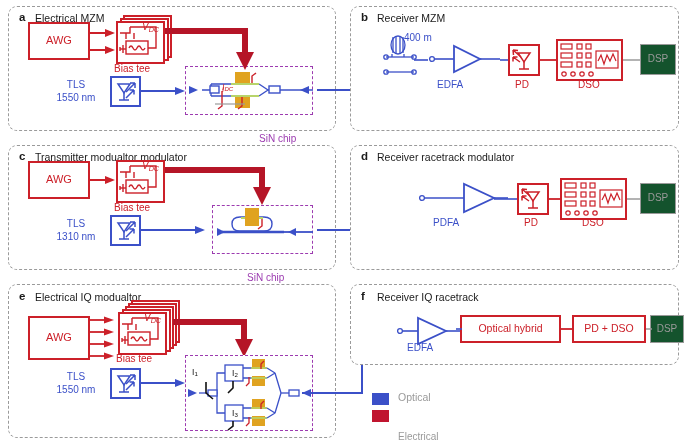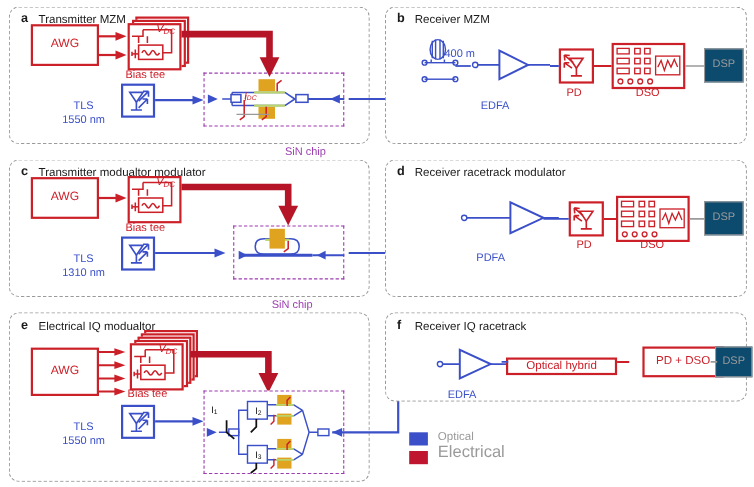--- a/index.html
+++ b/index.html
@@ -5,44 +5,44 @@
   html,body{margin:0;padding:0;background:#ffffff;}
   body{width:685px;height:443px;position:relative;overflow:hidden;
        font-family:"Liberation Sans","DejaVu Sans",sans-serif;}
 
   .panel{position:absolute;border:1px dashed #9a9a9a;border-radius:9px;background:#fff;}
   .panel-tag{position:absolute;font-weight:bold;font-size:11.5px;color:#1a1a1a;}
   .panel-title{position:absolute;font-size:10.5px;color:#1a1a1a;white-space:nowrap;}
 
   .lbl{position:absolute;white-space:nowrap;line-height:1.05;}
   .red{color:#cc2029;}
-  .blu{color:#3b50c8;margin-top:12px;}
+  .blu{color:#3b50c8;}
   .gry{color:#9a9a9a;}
   .pur{color:#9c3bb0;margin-top:35px;}
 
   .boxR{position:absolute;border:2px solid #cc2029;background:#fff;box-sizing:border-box;}
   .boxB{position:absolute;border:2px solid #3b50c8;background:#fff;box-sizing:border-box;}
-  .boxG{position:absolute;border:1.5px solid #9a9a9a;background:#0c4a6e;box-sizing:border-box;}
+  .boxG{position:absolute;border:1.5px solid #9a9a9a;background:#14532d;box-sizing:border-box;}
   .chip{position:absolute;border:1.6px dashed #9c3bb0;background:#fff;box-sizing:border-box;}
 
   .ctr{display:flex;align-items:center;justify-content:center;height:100%;}
 
   svg{position:absolute;overflow:visible;}
   .legend-sw{position:absolute;width:17px;height:12px;}
 
   .sub{font-size:0.72em;vertical-align:-0.22em;}
   .ital{font-style:italic;}
 </style>
 </head>
 <body>
 
 <div class="panel" style="left:8px;top:6px;width:326px;height:123px;">
 </div>
 <div class="panel-tag" style="left:19px;top:11px;">a</div>
-<div class="panel-title" style="left:35px;top:12px;">Transmitter MZM</div>
+<div class="panel-title" style="left:35px;top:12px;">Electrical MZM</div>
 
 <div class="boxR" style="left:28px;top:22px;width:62px;height:38px;">
   <div class="ctr">
       <span class="lbl red" style="position:static;font-size:11px;">AWG</span>
     </div>
 </div>
 
 <div class="boxR" style="left:123px;top:15px;width:49px;height:43px;"></div>
 <div class="boxR" style="left:120px;top:18px;width:49px;height:43px;"></div>
 <div class="boxR" style="left:116px;top:21px;width:49px;height:43px;"></div>
@@ -460,37 +460,37 @@
 <div class="panel-title" style="left:377px;top:291px;">Receiver IQ racetrack</div>
 
 <svg style="left:396px;top:313px;" width="70" height="36">
   <circle cx="4" cy="18" r="2.4" stroke="#3b50c8" stroke-width="1.3" fill="#fff"></circle>
   <path d="M6,18 L22,18" stroke="#3b50c8" stroke-width="1.6" fill="none"></path>
   <path d="M22,5 L22,31 L50,18 Z" stroke="#3b50c8" stroke-width="1.8" fill="#fff"></path>
   <path d="M50,18 L64,18" stroke="#3b50c8" stroke-width="1.6" fill="none"></path>
 </svg>
 <div class="lbl blu" style="left:407px;top:343px;font-size:10px;">EDFA</div>
 
-<div class="boxR" style="left:460px;top:325px;width:101px;height:16px;">
+<div class="boxR" style="left:460px;top:315px;width:101px;height:28px;">
   <div class="ctr">
       <span class="lbl red" style="position:static;font-size:10.5px;">Optical hybrid</span>
     </div>
 </div>
-<div class="boxR" style="left:572px;top:315px;width:74px;height:28px;margin-left:12px;">
+<div class="boxR" style="left:572px;top:315px;width:74px;height:28px;">
   <div class="ctr">
       <span class="lbl red" style="position:static;font-size:10.5px;">PD + DSO</span>
     </div>
 </div>
 <div class="boxG" style="left:650px;top:315px;width:34px;height:28px;">
   <div class="ctr">
       <span class="lbl gry" style="position:static;font-size:10px;">DSP</span>
     </div>
 </div>
 <svg style="left:456px;top:326px;" width="200" height="6">
   <path d="M0,3 L6,3" stroke="#3b50c8" stroke-width="1.6"></path>
   <path d="M105,3 L116,3" stroke="#cc2029" stroke-width="1.8"></path>
   <path d="M190,3 L196,3" stroke="#9a9a9a" stroke-width="1.5"></path>
 </svg>
 
 <div class="legend-sw" style="left:372px;top:393px;background:#3b50c8;"></div>
 <div class="lbl gry" style="left:398px;top:392px;font-size:10.5px;">Optical</div>
 <div class="legend-sw" style="left:372px;top:410px;background:#c0152f;"></div>
-<div class="lbl gry" style="left:398px;top:403px;font-size:15px;">Electrical</div>
+<div class="lbl gry" style="left:398px;top:432px;font-size:10px;">Electrical</div>
 
 </body></html>

